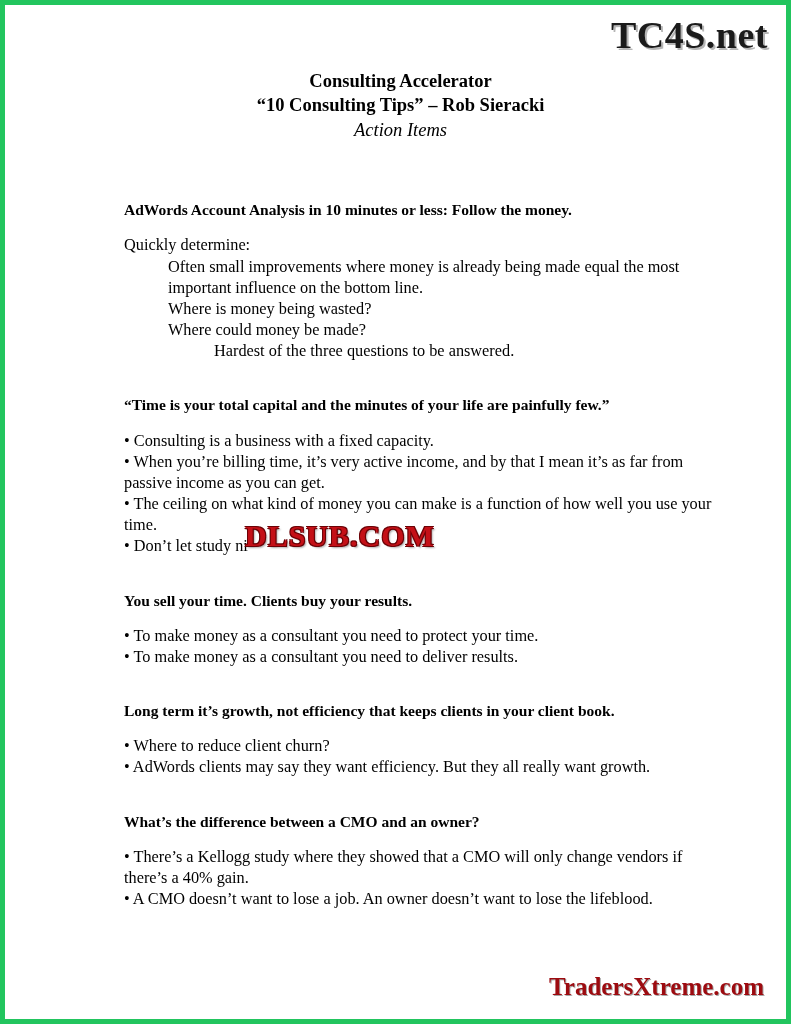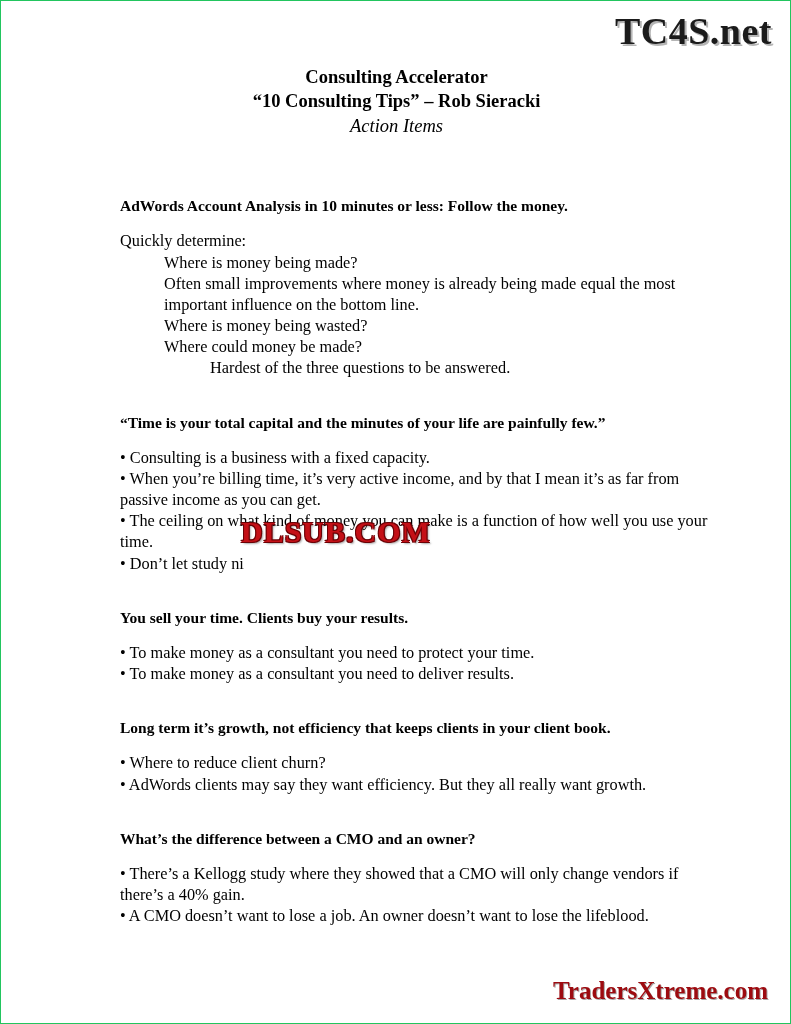--- a/index.html
+++ b/index.html
@@ -15,21 +15,21 @@
     color: #000000;
     overflow: hidden;
   }
 
   .page {
     position: absolute;
     left: 0; top: 0;
     width: 791px;
     height: 1024px;
     background: #ffffff;
-    border: 1px solid #22c55e;
+    border: 5px solid #22c55e;
     box-sizing: border-box;
   }
 
   
   .wm-topright {
     position: absolute;
     right: 18px;
     top: 8px;
     font-family: "Liberation Serif", serif;
     font-weight: bold;
@@ -135,21 +135,20 @@
       <div class="title-line1">Consulting Accelerator</div>
       <div class="title-line2">“10 Consulting Tips” – Rob Sieracki</div>
       <div class="title-line3">Action Items</div>
     </div>
 
     <div class="content">
 
       <div class="gap-md"></div>
       <div class="h-bold">AdWords Account Analysis in 10 minutes or less: Follow the money.</div>
       <p class="para">Quickly determine:</p>
-      <p class="para indent1">Where is money being made?</p>
       <p class="para indent1">Often small improvements where money is already being made equal the most important influence on the bottom line.</p>
       <p class="para indent1">Where is money being wasted?</p>
       <p class="para indent1">Where could money be made?</p>
       <p class="para indent2">Hardest of the three questions to be answered.</p>
 
       <div class="gap-lg"></div>
       <div class="h-bold">“Time is your total capital and the minutes of your life are painfully few.”</div>
       <div class="bullets">
         <p>• Consulting is a business with a fixed capacity.</p>
         <p>• When you’re billing time, it’s very active income, and by that I mean it’s as far from passive income as you can get.</p>

